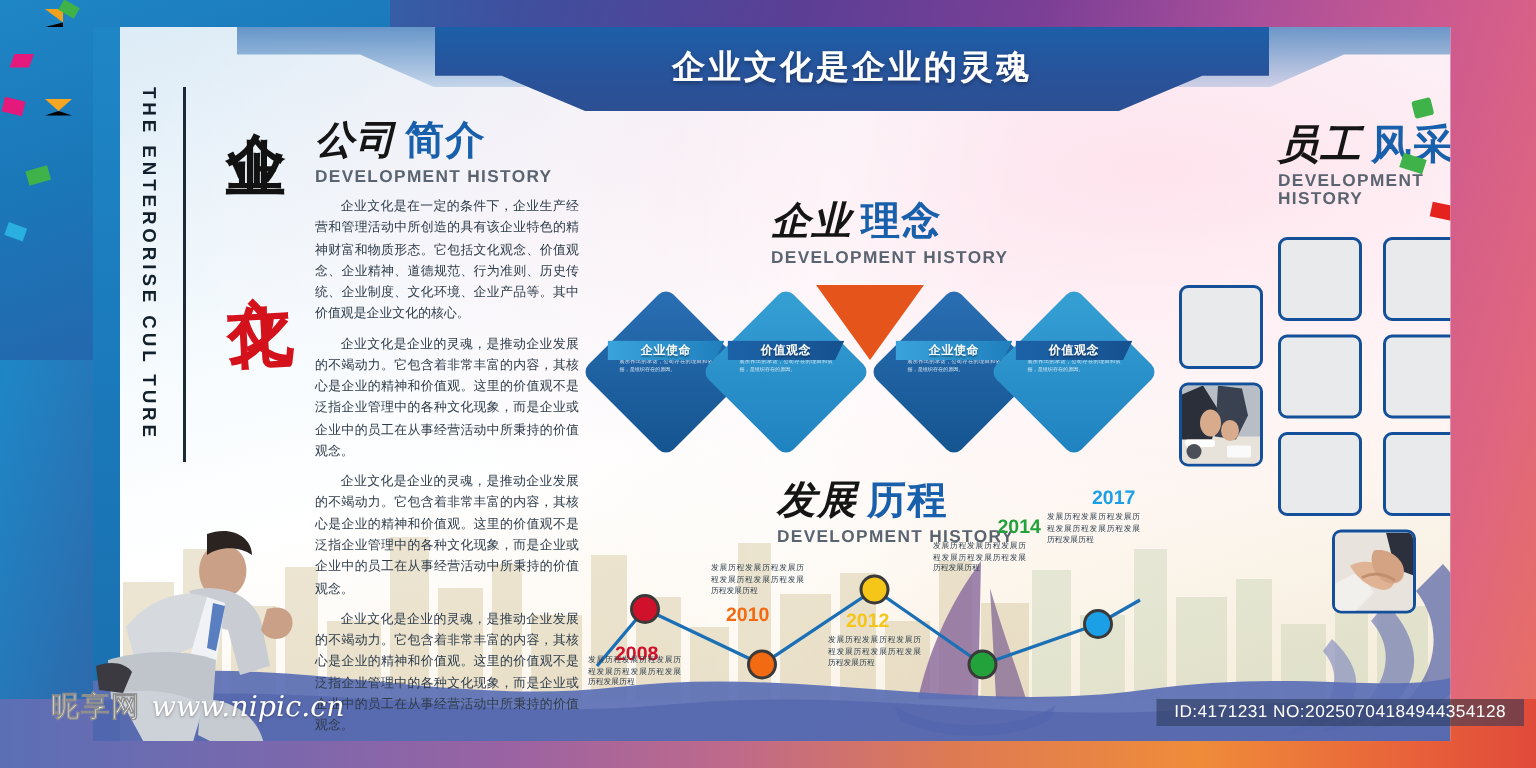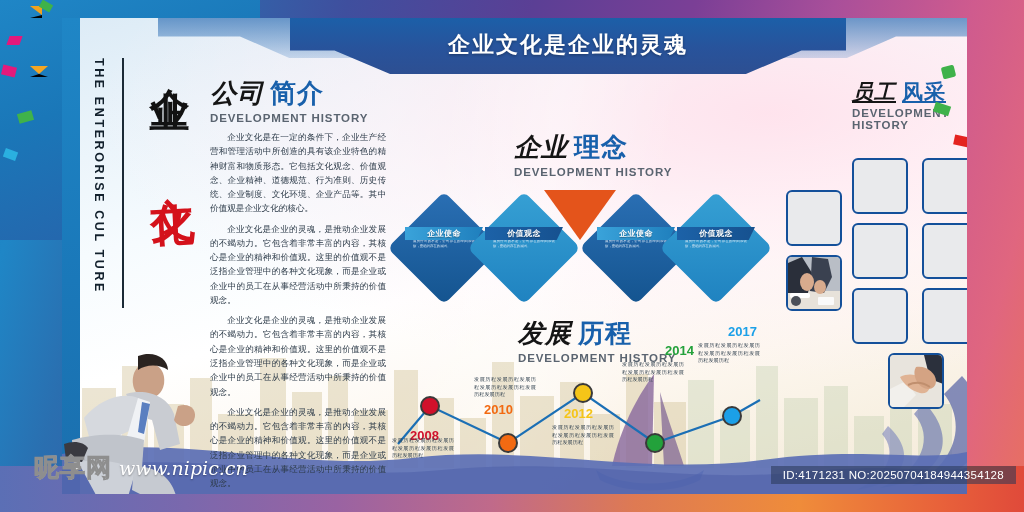--- a/index.html
+++ b/index.html
@@ -84,21 +84,21 @@
     font-style:italic; }
   .sect .cn b.b { color:#1860ab; font-size:26px; font-weight:bold;
     letter-spacing:1px; margin-left:6px; }
   .sect .en { display:block; color:#5a6470; font-size:11.5px;
     letter-spacing:.9px; margin-top:1px; font-weight:700; }
 
   #sect-company { left:148px; top:58px; }
   #sect-idea    { left:452px; top:112px; }
   #sect-hist    { left:456px; top:298px; }
   #sect-staff   { left:790px; top:60px; }
-  #sect-staff .cn b.k, #sect-staff .cn b.b { font-size:21px;text-decoration:underline; }
+  #sect-staff .cn b.k, #sect-staff .cn b.b { font-size:27px; }
 
   
   .copy { position:absolute; left:148px; top:112px; width:176px;
     font-size:8.6px; line-height:1.66; color:#2d3b49; text-align:justify; }
   .copy p { text-indent:2em; margin-bottom:6px; }
 
   
   .dwrap { position:absolute; left:336px; top:172px; width:360px; height:120px; }
   .dia { position:absolute; width:80px; height:80px; top:18px;
     transform:rotate(45deg); border-radius:7px; }
@@ -130,21 +130,21 @@
   .ph { position:absolute; border:2px solid #14509a; border-radius:6px;
     background:#e9eaec; overflow:hidden; }
   .ph.filled { background:#cfd6de; }
 
   
   .boat { position:absolute; }
 
   
   .wm { position:absolute; left:34px; bottom:28px; display:flex;
     align-items:center; gap:7px; z-index:40; }
-  .wm-cn { font-size:25px; font-weight:bold; color:#fff; letter-spacing:1px;
+  .wm-cn { font-size:19px; font-weight:normal; color:#fff; letter-spacing:1px;
     -webkit-text-stroke:1px #8e8e8e;
     font-family:"DejaVu Serif",serif; }
   .wm-url { font-size:19px; color:#fff; font-style:italic;
     text-shadow:0 1px 2px rgba(0,0,0,.35); font-family:"DejaVu Serif",serif; }
   .idbar { position:absolute; right:8px; bottom:28px; z-index:40;
     background:rgba(40,55,85,.55); color:#fff; font-size:11.5px;
     padding:3px 12px; letter-spacing:.3px; }
 </style>
 </head>
 <body>

